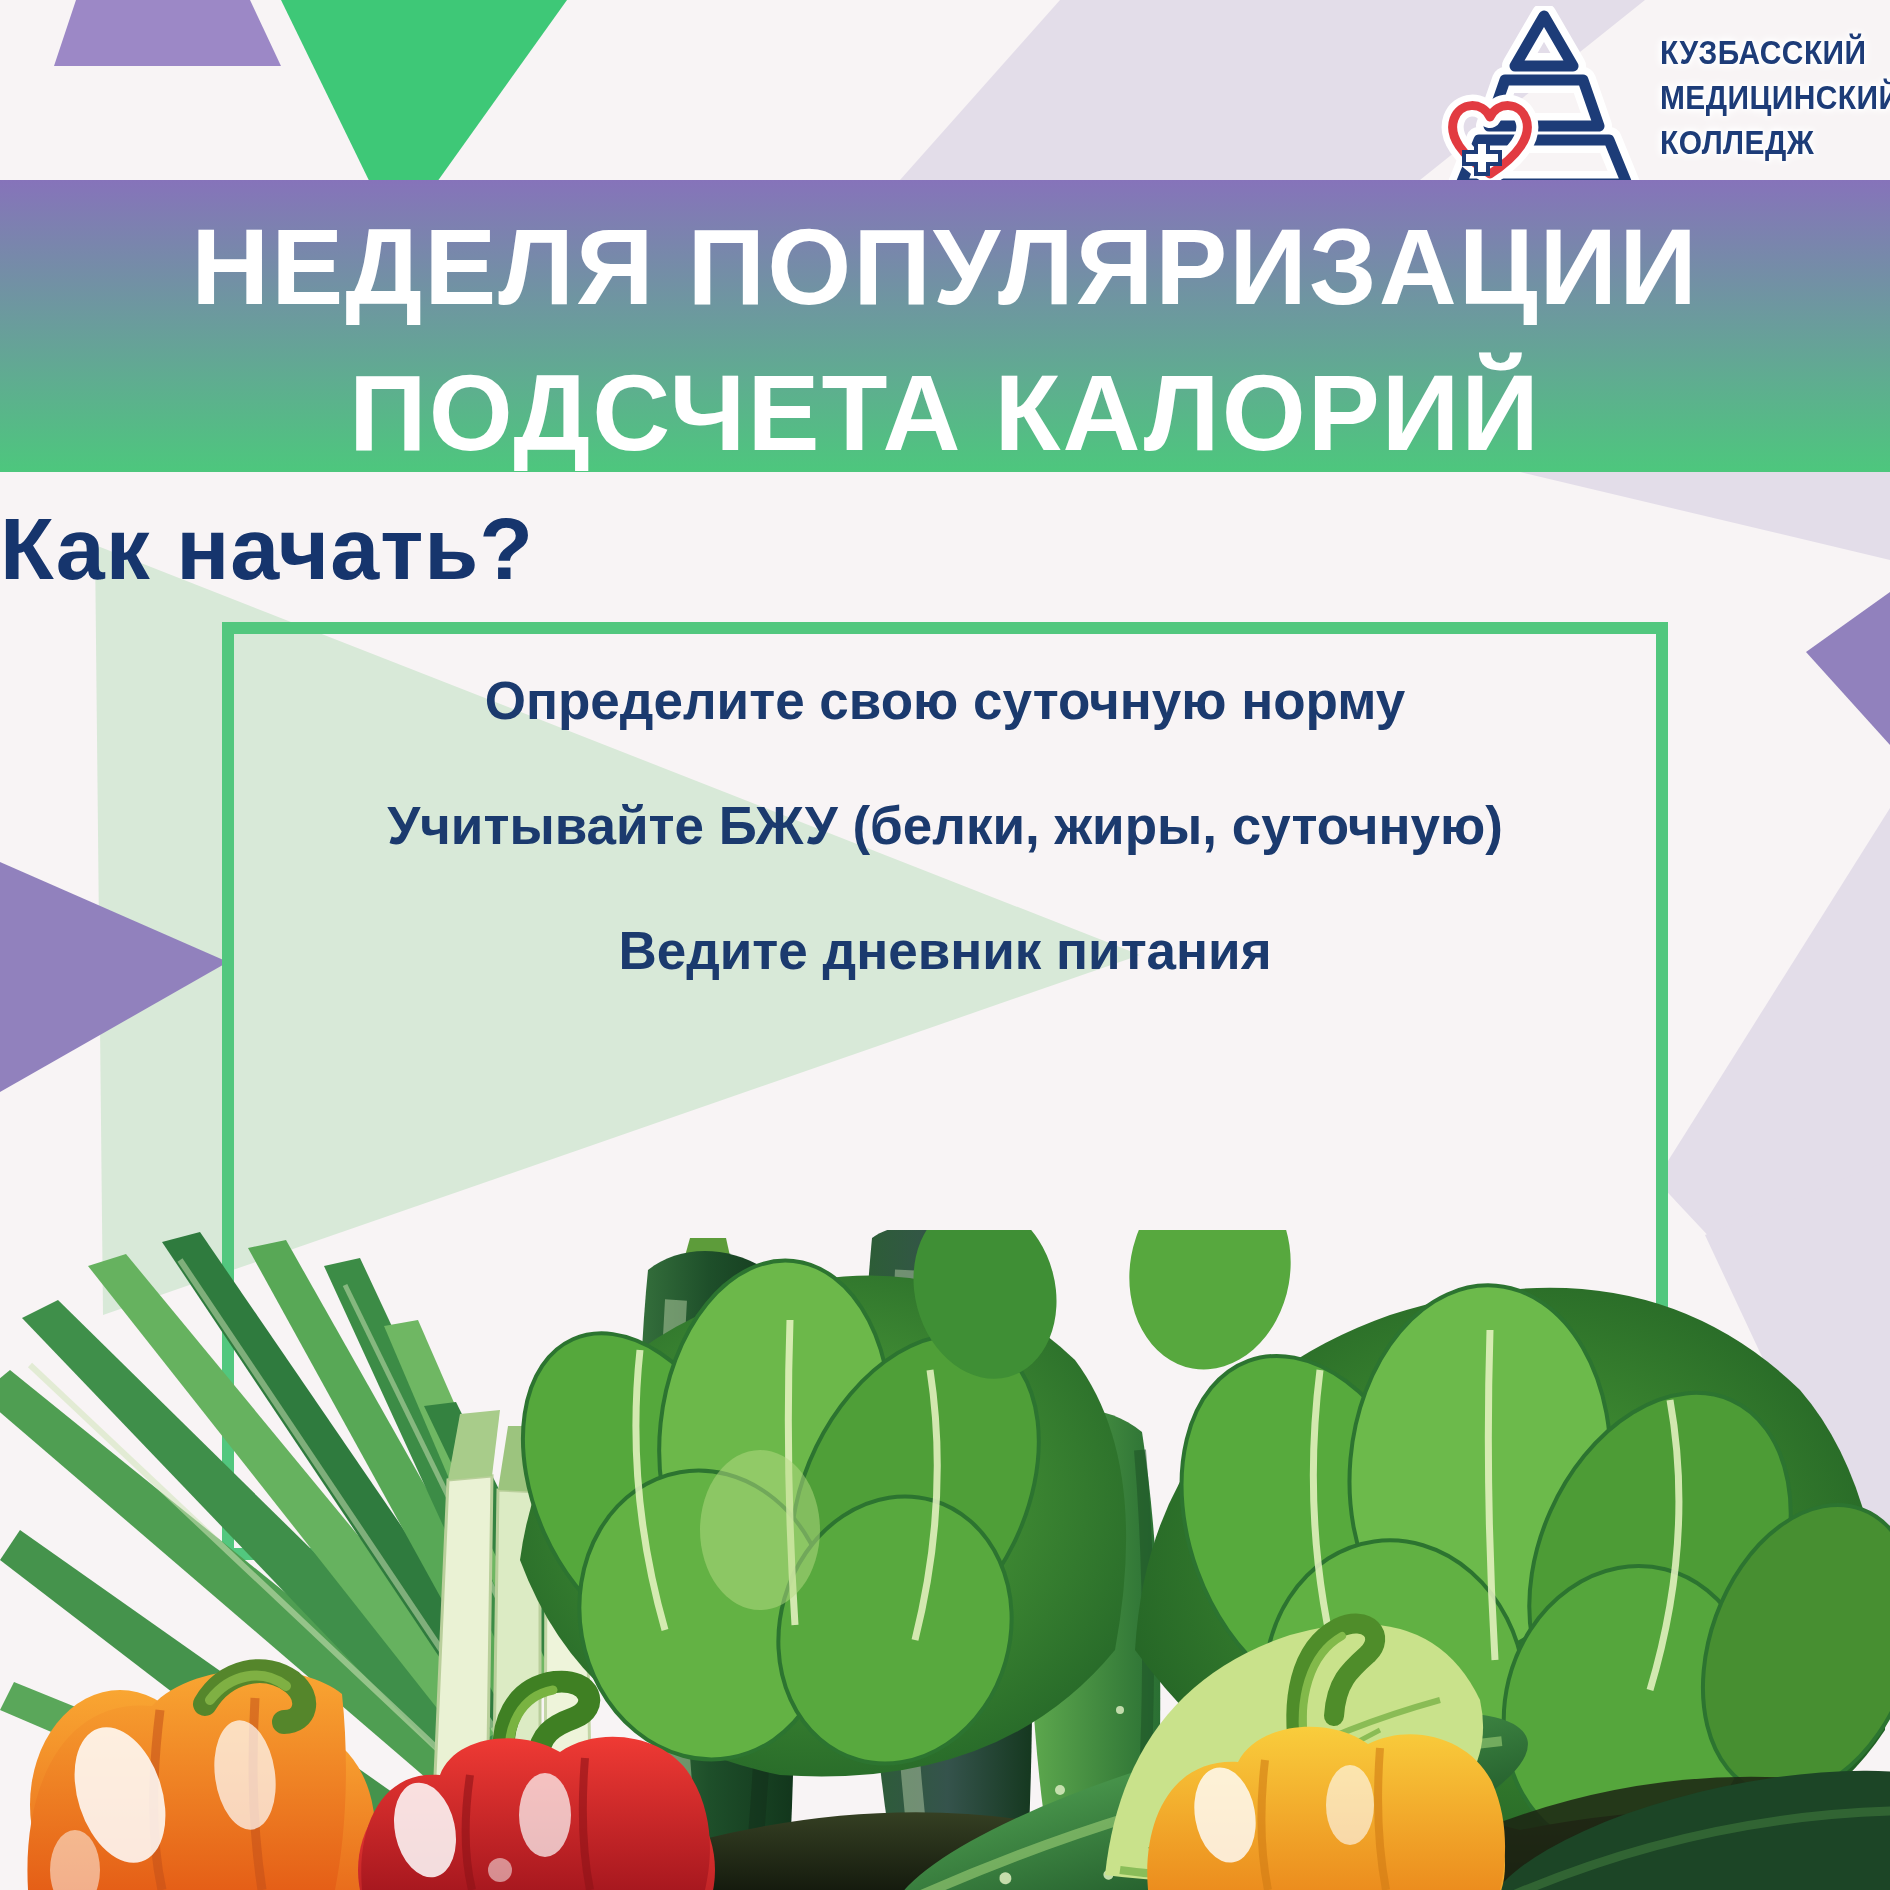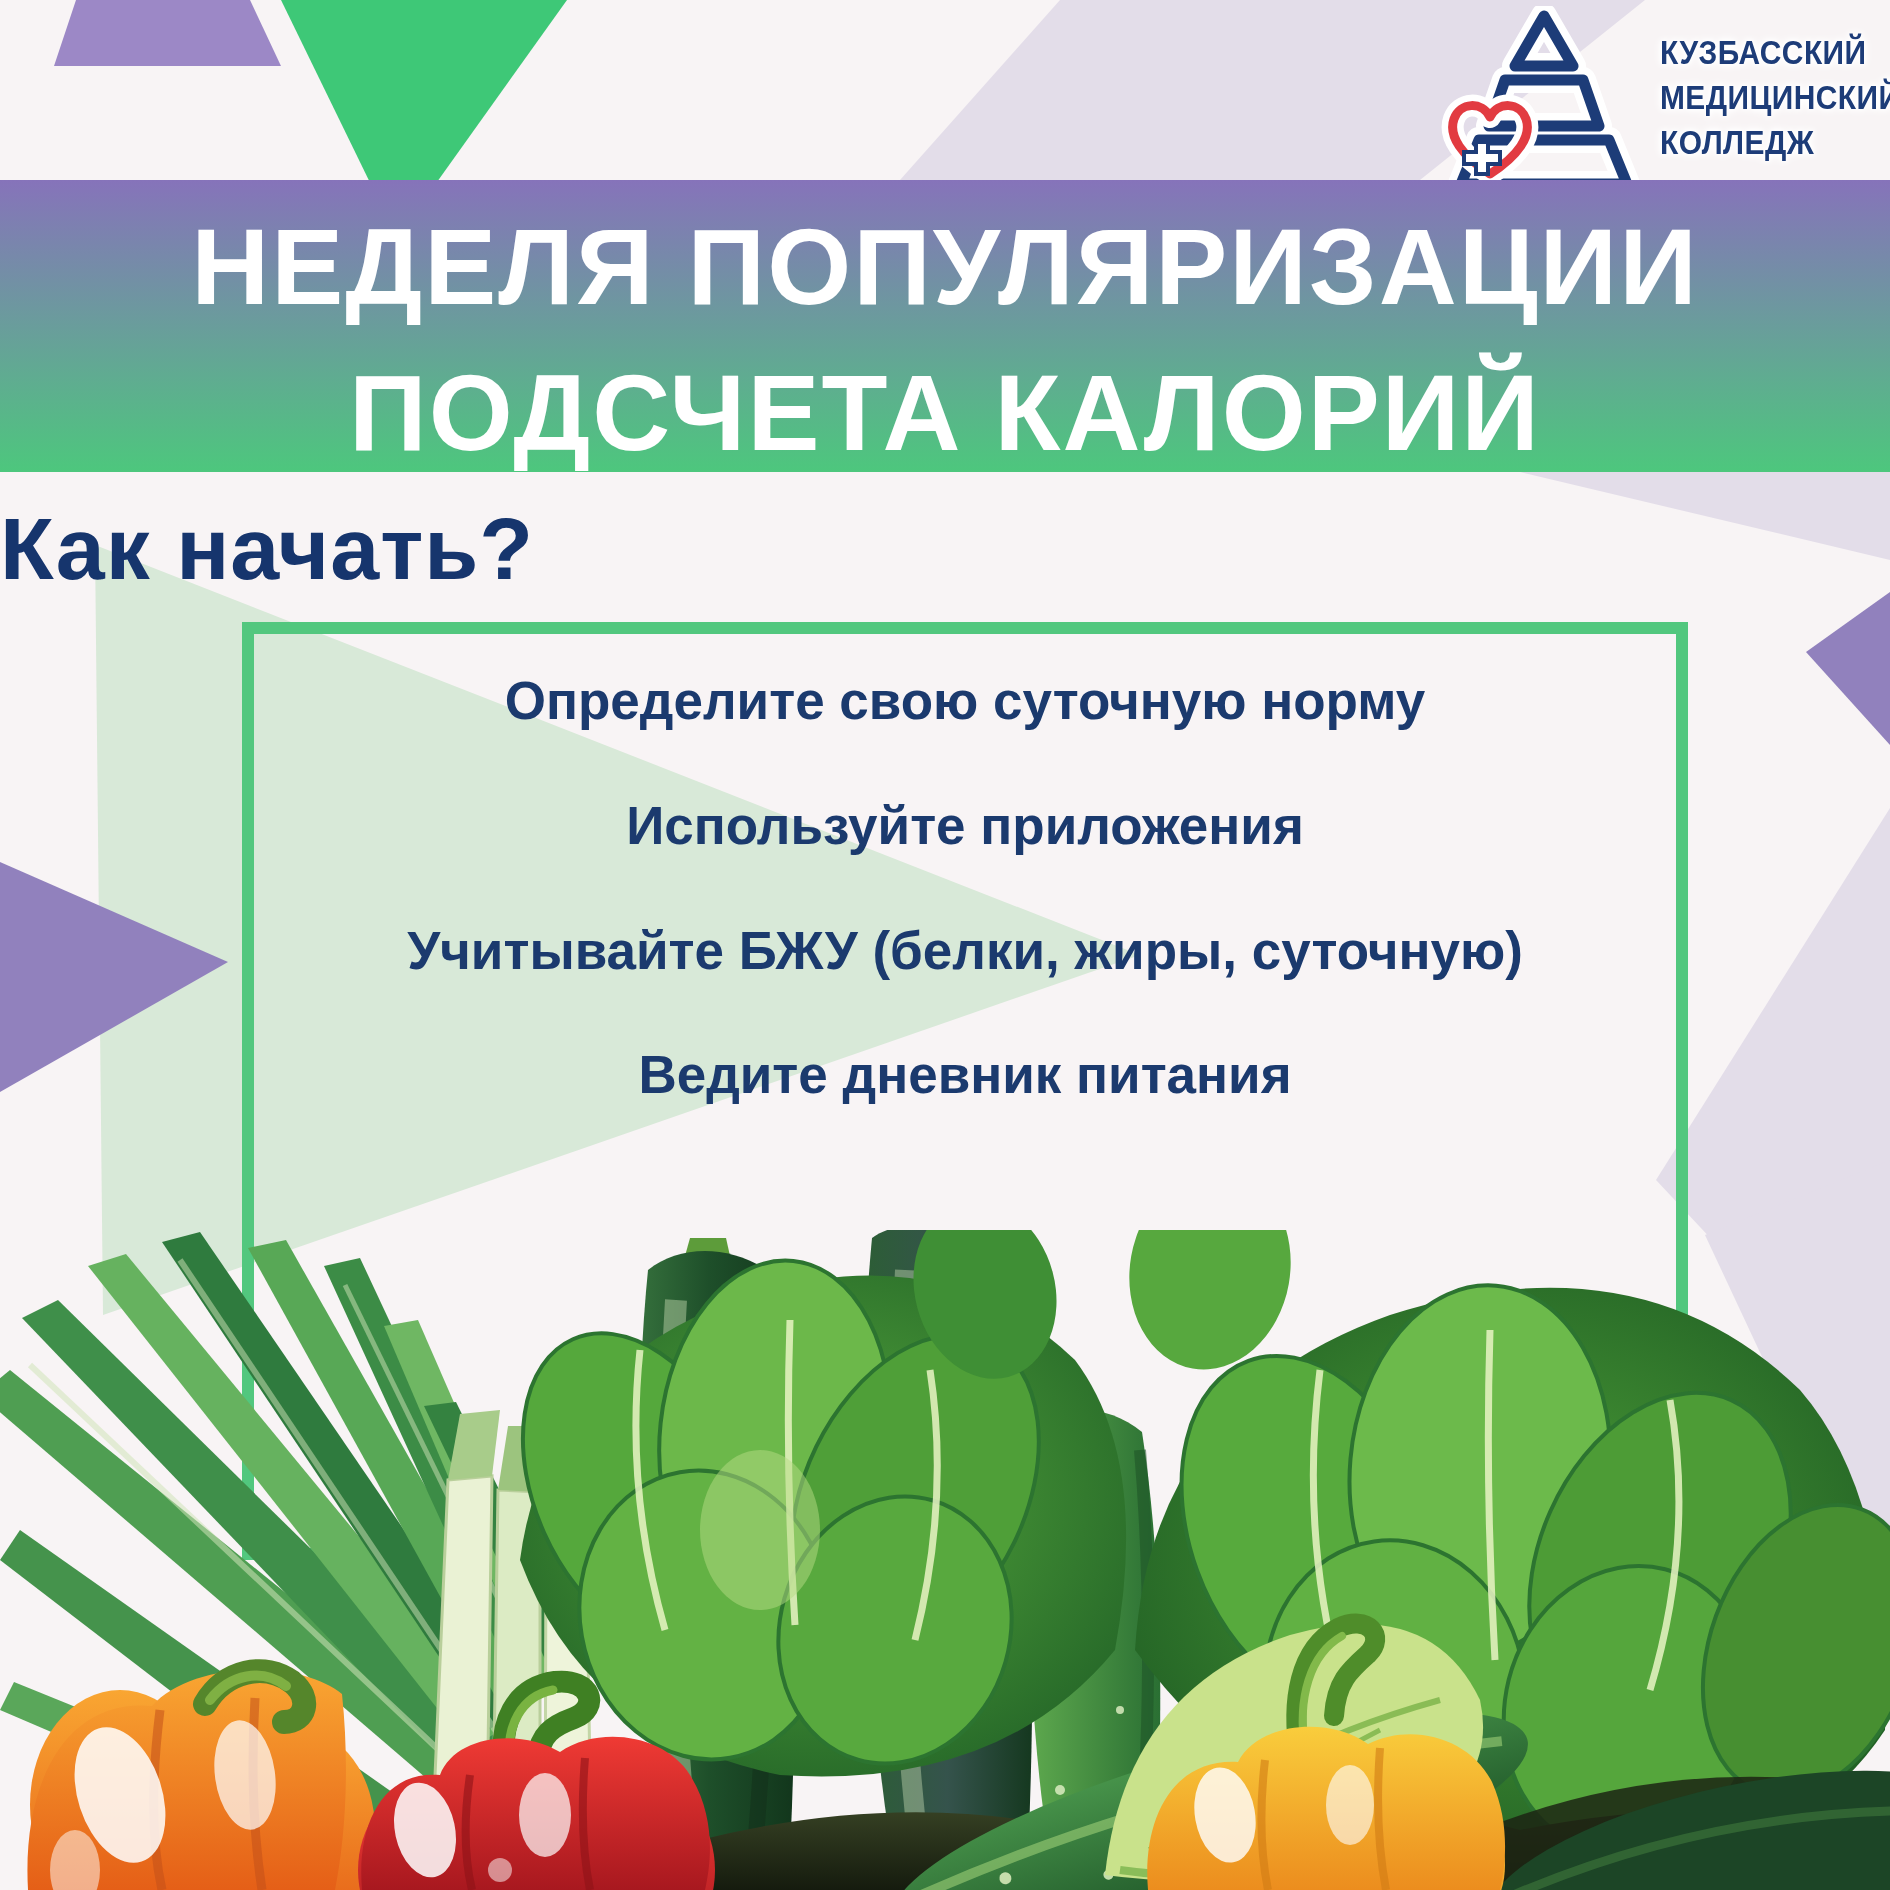--- a/index.html
+++ b/index.html
@@ -30,21 +30,21 @@
   }
   
   .subtitle{
     position:absolute;left:0;top:498px;width:100%;text-align:left;
     color:var(--subtitle_navy,#16356d);font-size:88px;font-weight:bold;letter-spacing:1px;
   }
   
   .steps-box{
     position:absolute;left:222px;top:622px;width:1446px;height:938px;
     border:12px solid var(--box_border_green,#52c77e);box-sizing:border-box;
-    padding-top:34px;text-align:center;margin-left:20px;
+    padding-top:34px;text-align:center;
   }
   .steps-box p{
     margin:0 auto 58px auto;color:var(--navy_text,#1b3a6e);
     font-size:53px;font-weight:bold;line-height:1.26;
   }
   
   .veg{position:absolute;left:0;bottom:0;width:1890px;height:660px;}
 </style>
 </head>
 <body>
@@ -93,21 +93,20 @@
     </div>
   </div>
 
   <div class="subtitle">Как начать?</div>
 
   <div class="steps-box">
     <p>
       <span style="display:block">Определите свою суточную норму</span>
     </p>
     <p>
-      <span style="display:block">Используйте приложения</span>
     </p>
     <p>Учитывайте БЖУ (белки, жиры, суточную)</p>
     <p>Ведите дневник питания</p>
   </div>
 
   <svg class="veg" viewBox="0 0 1890 660" preserveAspectRatio="none" aria-hidden="true">
     <defs>
       <linearGradient id="gZuc1" x1="0" y1="0" x2="1" y2="0">
         <stop offset="0" stop-color="#35703c"></stop>
           <stop offset=".45" stop-color="#1e4f2a"></stop>

